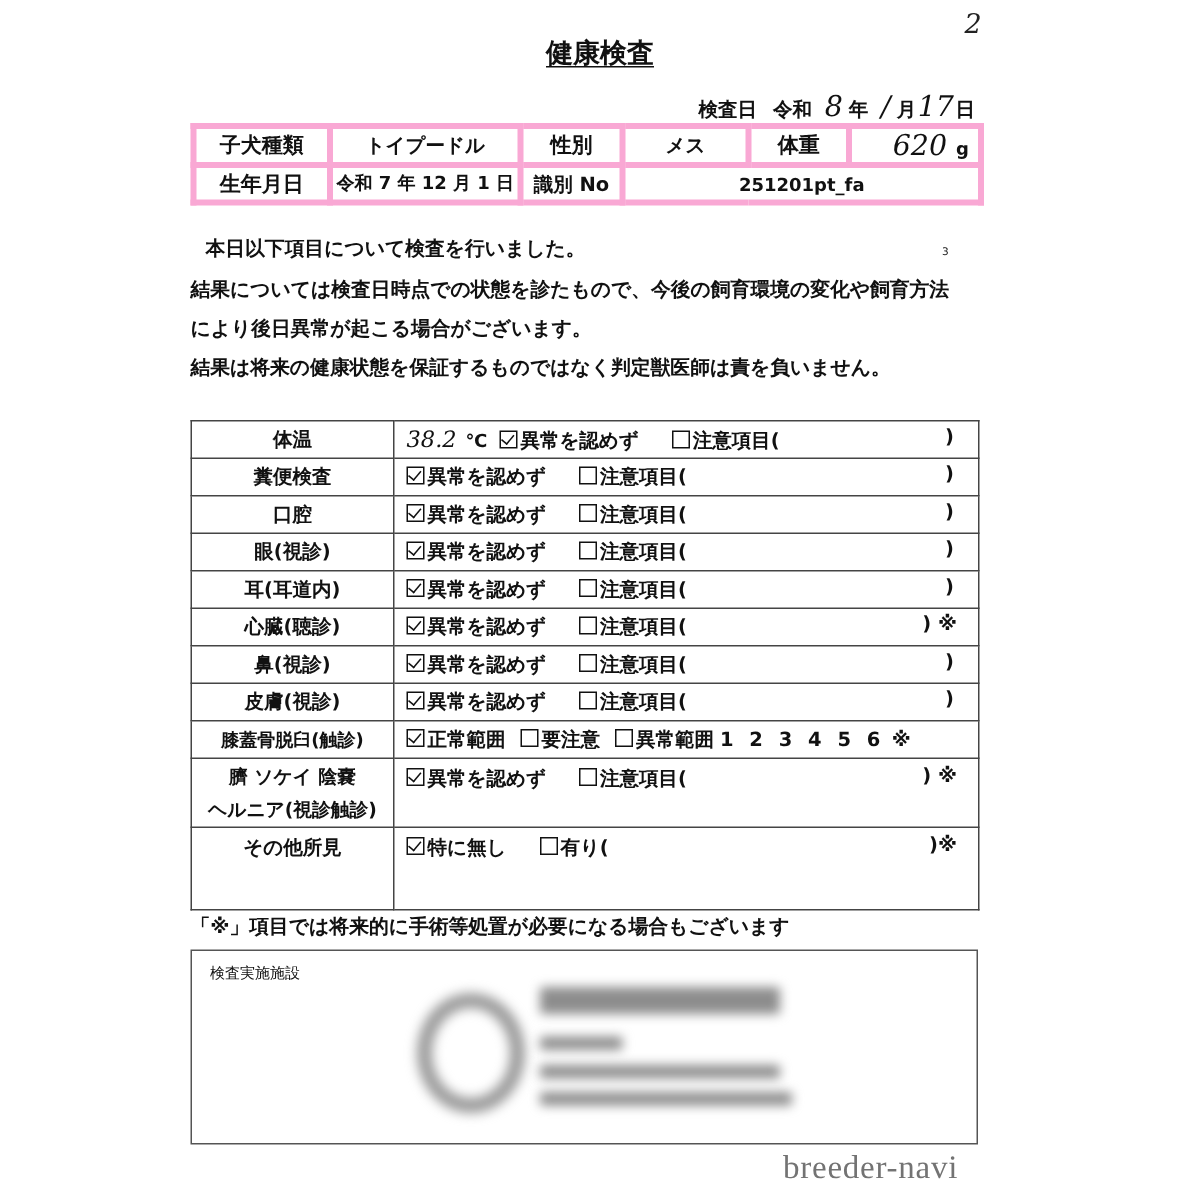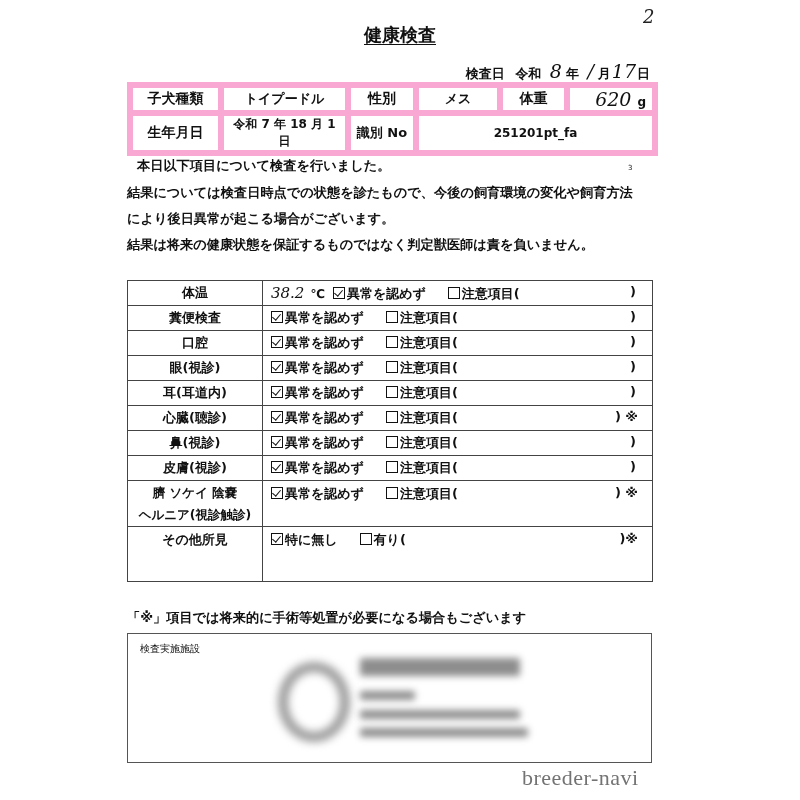--- a/index.html
+++ b/index.html
@@ -9,21 +9,21 @@
   .page-num { position: absolute; left: 643px; top: 6px; font-family: "DejaVu Serif", serif; font-size: 18px; color: #222; font-style: italic; }
   .title { position: absolute; left: 0; width: 800px; top: 23px; text-align: center; font-size: 18px; font-weight: bold; }
   .title span { text-decoration: underline; text-underline-offset: 3px; margin-top: 16px; }
 
   .exam-date { position: absolute; right: 150px; top: 60px; font-size: 13px; font-weight: bold; white-space: nowrap; }
   .hand { font-family: "DejaVu Serif", serif; font-style: italic; font-weight: normal; font-size: 19px; color: #111; }
   .exam-date .hand { margin: 0 4px; }
 
   
   .info { position: absolute; left: 127px; top: 82px; border-collapse: collapse; font-size: 13px; font-weight: bold; }
-  .info td { border: 6px solid #f9a8d4; height: 25px; text-align: center; vertical-align: middle; padding: 0 2px; }
+  .info td { border: 4px solid #f9a8d4; height: 25px; text-align: center; vertical-align: middle; padding: 0 2px; }
   .info .c1 { width: 91px; font-size: 14px; }
   .info .c2 { width: 127px; font-size: 12px; }
   .info .c3 { width: 68px; font-size: 13px; }
   .info .c4 { width: 84px; }
   .info .c5 { width: 67px; font-size: 14px; }
   .info .c6 { width: 88px; text-align: right; padding-right: 6px; }
   .info .weight-unit { font-size: 12px; margin-left: 6px; }
   .blur-box { display: inline-block; width: 200px; height: 16px; background: linear-gradient(90deg,#9a9a9a,#8a8a8a 40%,#9c9c9c); filter: blur(3px); border-radius: 3px; margin-top: 4px; }
   .tiny3 { position: absolute; left: 628px; top: 164px; font-size: 7px; }
 
@@ -74,21 +74,21 @@
       <tr>
     <td class="c1">子犬種類</td>
     <td class="c2" style="font-size:13px">トイプードル</td>
     <td class="c3" style="font-size:14px">性別</td>
     <td class="c4">メス</td>
     <td class="c5">体重</td>
     <td class="c6"><span class="hand">620</span><span class="weight-unit">g</span></td>
   </tr>
   <tr>
     <td class="c1">生年月日</td>
-    <td class="c2">令和 7 年 18 月 1 日</td>
+    <td class="c2">令和 7 年 12 月 1 日</td>
     <td class="c3">識別 No</td>
     <td colspan="3" style="font-size:12px">251201pt_fa</td>
   </tr>
 </tbody>
   </table>
 <div class="tiny3">3</div>
 
 <div class="notice" style="top:157px; left:137px">本日以下項目について検査を行いました。</div>
 <div class="notice" style="top:184px">結果については検査日時点での状態を診たもので、今後の飼育環境の変化や飼育方法</div>
 <div class="notice" style="top:210px">により後日異常が起こる場合がございます。</div>
@@ -125,20 +125,24 @@
   </tr>
   <tr>
     <td class="lbl">鼻(視診)</td>
     <td class="val"><span class="cb on"></span><span>異常を認めず</span><span class="gap"></span><span class="cb"></span><span>注意項目(</span><span class="close">)</span></td>
   </tr>
   <tr>
     <td class="lbl">皮膚(視診)</td>
     <td class="val"><span class="cb on"></span><span>異常を認めず</span><span class="gap"></span><span class="cb"></span><span>注意項目(</span><span class="close">)</span></td>
   </tr>
   <tr>
+    <td class="lbl" style="font-size:12px">膝蓋骨脱臼(触診)</td>
+    <td class="val"><span class="cb on"></span><span>正常範囲</span><span class="gap2"></span><span class="cb"></span><span>要注意</span><span class="gap2"></span><span class="cb"></span><span>異常範囲</span><span class="grades">1 2 3 4 5 6</span> <span>※</span></td>
+  </tr>
+  <tr>
     <td class="lbl two" style="height:46px; font-size:12.5px">
       <div style="line-height:22px">臍 ソケイ 陰嚢</div>
       <div style="line-height:22px">ヘルニア(視診触診)</div>
     </td>
     <td class="val top"><span class="cb on"></span><span>異常を認めず</span><span class="gap"></span><span class="cb"></span><span>注意項目(</span><span class="close mark" style="top:4px"><span>)</span> <span>※</span></span></td>
   </tr>
   <tr>
     <td class="lbl" style="height:55px; vertical-align:top; padding-top:4px"><span>その他所見</span></td>
     <td class="val top"><span class="cb on"></span><span>特に無し</span><span class="gap"></span><span class="cb"></span><span>有り(</span><span class="close mark" style="top:4px"><span>)</span><span>※</span></span></td>
   </tr>

